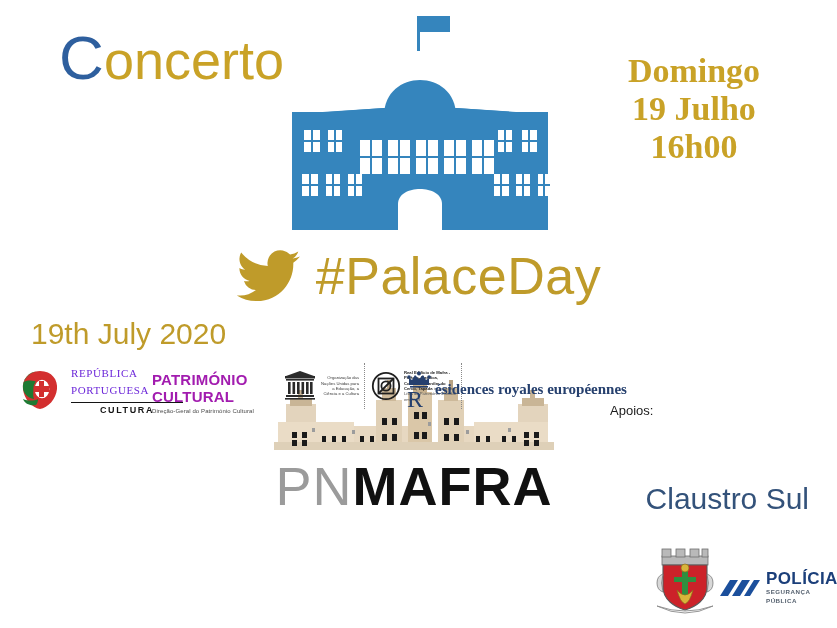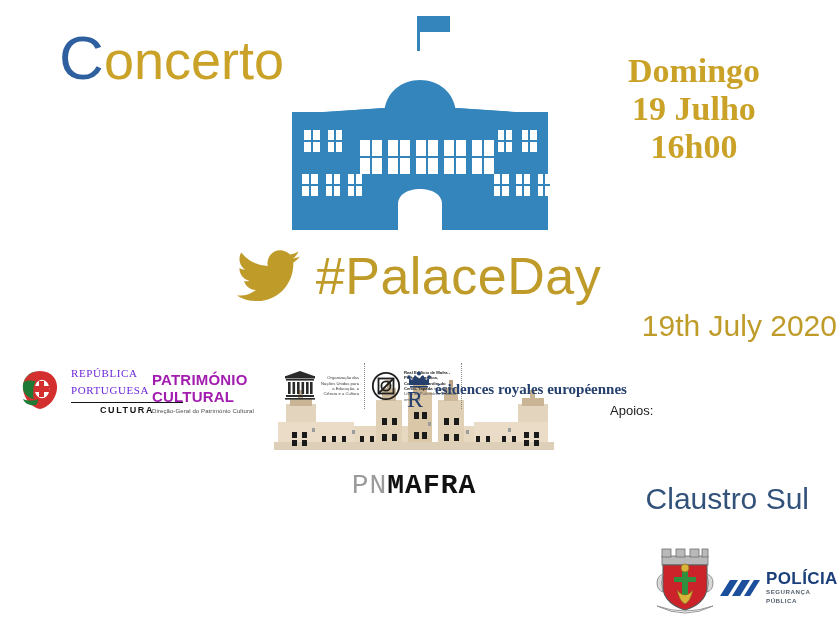--- a/index.html
+++ b/index.html
@@ -26,27 +26,27 @@
   .date-line{font-size:34px;line-height:38px;white-space:nowrap;}
 
   
   .palace{position:absolute;left:272px;top:8px;width:296px;height:234px;}
 
   
   .hash-wrap{position:absolute;left:0;top:248px;width:837px;text-align:center;}
   .hash-row{display:inline-flex;align-items:center;justify-content:center;gap:14px;}
   .bird{width:66px;height:54px;flex:0 0 auto;}
   .hash-text{font-size:52px;color:#bf9b2a;line-height:56px;letter-spacing:.5px;}
-  .hash-sub{font-size:30px;color:#bf9b2a;margin-top:2px;text-align:right;
+  .hash-sub{font-size:30px;color:#bf9b2a;margin-top:10px;text-align:left;
     padding-left:31px;line-height:34px;}
 
   
   .pnmafra{position:absolute;left:268px;top:378px;width:292px;text-align:center;}
   .pn-skyline{width:292px;height:82px;display:block;}
-  .pn-word{font-family:Liberation Mono, monospace;font-size:28px;line-height:48px;
+  .pn-word{font-family:Liberation Sans, sans-serif;font-size:54px;line-height:48px;
     letter-spacing:1px;margin-top:2px;}
   .pn-pn{color:#9b9b9b;}
   .pn-mafra{color:#111111;font-weight:bold;}
 
   
   .performer{position:absolute;left:34px;top:444px;width:240px;text-align:center;
     color:#33527a;font-size:30px;line-height:38px;}
   .venue{position:absolute;right:28px;top:480px;color:#33527a;font-size:30px;
     line-height:38px;white-space:nowrap;}
 

